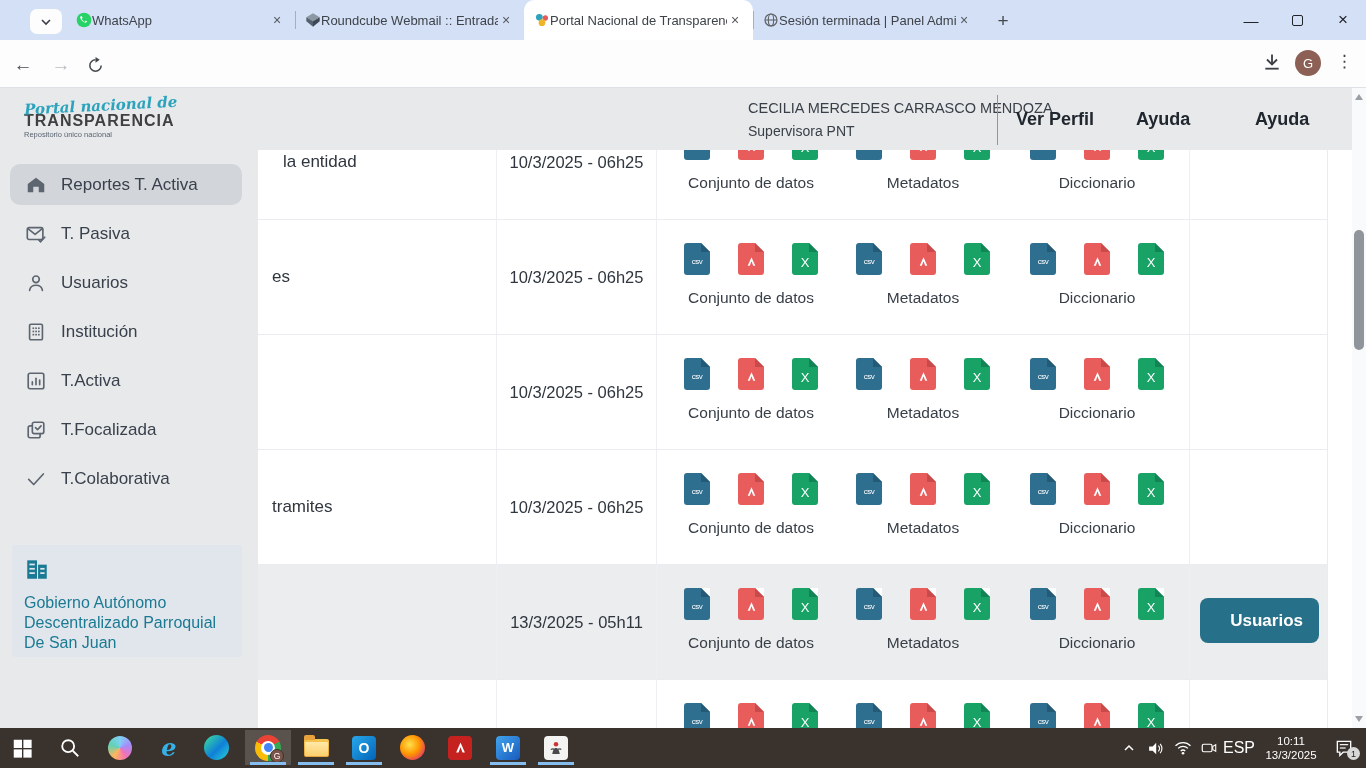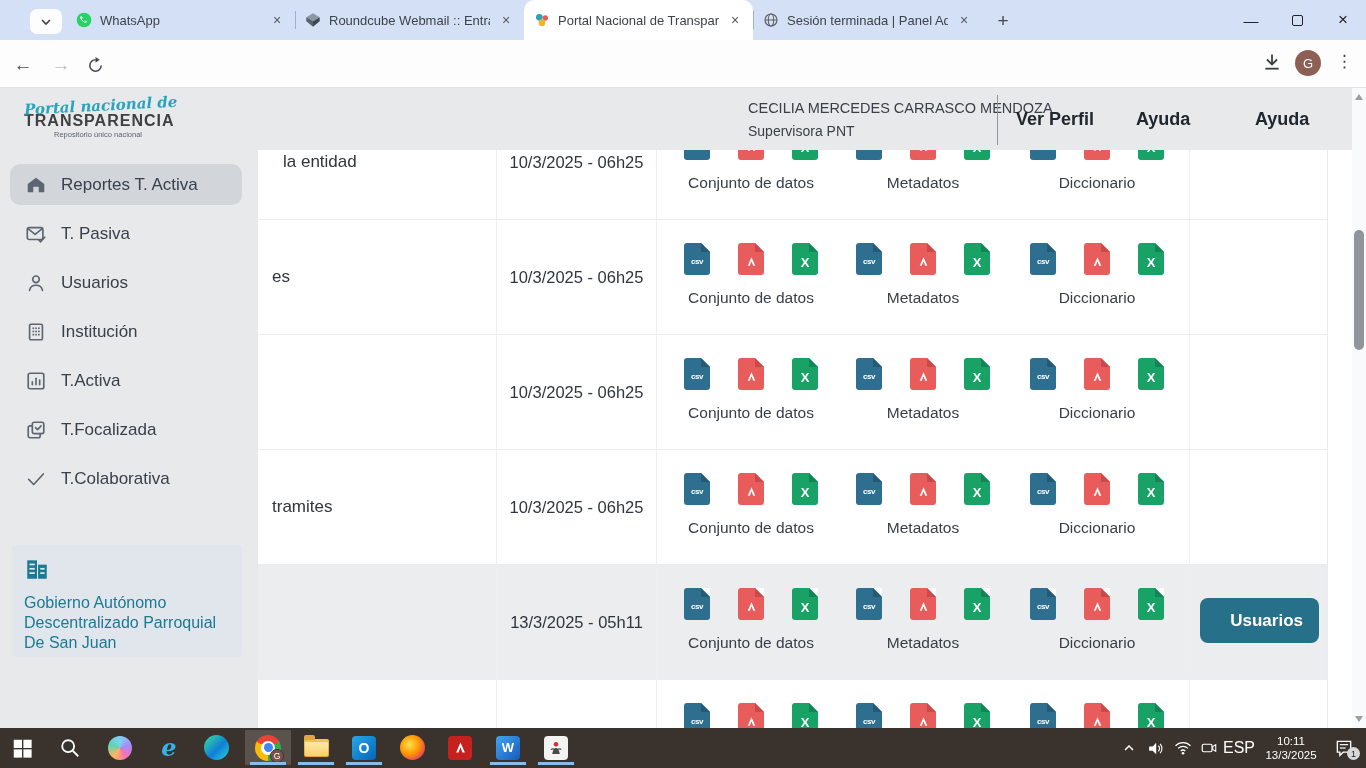--- a/index.html
+++ b/index.html
@@ -2,21 +2,21 @@
 <html><head>
 <meta charset="utf-8">
 <style>
   * { margin:0; padding:0; box-sizing:border-box; }
   html,body { width:1366px; height:768px; overflow:hidden; font-family:"Liberation Sans", sans-serif; background:#fff; }
 
   
   .tabbar { position:absolute; top:0; left:0; width:1366px; height:40px; background:#d4e0f6; }
   .tab-chevron { position:absolute; left:30px; top:9px; width:32px; height:25px; background:#fdfdfe; border-radius:7px; display:flex; align-items:center; justify-content:center; }
   .tab-strip { position:absolute; left:66px; top:0; height:40px; display:flex; }
-  .tab { width:229px; height:40px; display:flex; align-items:center; gap:8px; padding:0 10px; position:relative; }
+  .tab { width:229px; height:40px; display:flex; align-items:center; padding:0 10px; position:relative; }
   .tab.active { background:#ffffff; border-radius:10px 10px 0 0; }
   .tab:not(.active):not(:first-child)::before { content:''; position:absolute; left:0; top:11px; height:18px; width:1px; background:#9fb0cc; }
   .tab-title { flex:1; font-size:13px; color:#3d4349; white-space:nowrap; overflow:hidden; }
   .tab-close { font-size:14px; color:#55595e; width:16px; height:16px; line-height:16px; text-align:center; border-radius:50%; flex:0 0 auto; }
   .favicon { width:16px; height:16px; flex:0 0 auto; display:inline-flex; }
   .newtab { position:absolute; left:990px; top:8px; width:26px; height:26px; font-size:19px; color:#44494f; display:flex; align-items:center; justify-content:center; }
   .wctrl { position:absolute; top:0; height:40px; width:46px; display:flex; align-items:center; justify-content:center; color:#202327; font-size:15px; }
   .wc-min { left:1228px; } .wc-max { left:1274px; } .wc-close { left:1320px; font-size:17px; }
   .wc-max .box { width:11px; height:11px; border:1.4px solid #202327; border-radius:2px; }
 
@@ -30,21 +30,21 @@
   .omni-star { position:absolute; right:14px; top:5px; font-size:17px; color:#53575c; }
   .tb-download { position:absolute; left:1262px; top:12px; }
   .tb-avatar { position:absolute; left:1295px; top:10px; width:26px; height:26px; border-radius:50%; background:#8d6055; color:#fff; font-size:13px; display:flex; align-items:center; justify-content:center; }
   .tb-kebab { position:absolute; left:1336px; top:11px; font-size:17px; color:#3c4045; }
 
   
   .pheader { position:absolute; top:88px; left:0; width:1352px; height:62px; background:#e8e9eb; }
   .logo { position:absolute; left:24px; top:8px; width:180px; }
   .logo-l1 { font-family:"DejaVu Serif", serif; font-style:italic; font-weight:bold; color:#2ba3bd; font-size:15px; transform:rotate(-3deg); }
   .logo-l2 { font-size:16px; font-weight:bold; letter-spacing:1px; color:#404040; margin-top:-2px; }
-  .logo-l3 { font-size:7.5px; color:#5a6472; text-align:center; width:148px; }
+  .logo-l3 { font-size:7.5px; color:#5a6472; text-align:left; width:148px; }
   .ublock { position:absolute; left:748px; top:12px; width:246px; }
   .uname { font-size:14.5px; color:#3a4048; white-space:nowrap; }
   .urole { font-size:14px; color:#3a4048; margin-top:7px; }
   .udivider { position:absolute; left:997px; top:7px; height:50px; width:1px; background:#8f969e; }
   .hlink { position:absolute; top:21px; font-weight:bold; font-size:18px; color:#21272e; }
   .hl-0 { left:1016px; } .hl-1 { left:1136px; } .hl-2 { left:1255px; }
 
   
   .sidebar { position:absolute; top:150px; left:0; width:258px; height:578px; background:#e8e9eb; }
   .side-item { position:absolute; left:10px; width:232px; height:41px; display:flex; align-items:center; gap:14px; padding-left:15px; border-radius:10px; color:#39414c; font-size:17px; }
@@ -67,21 +67,21 @@
   .ficons { display:flex; gap:28px; height:32px; }
   .flabel { margin-top:14px; text-align:center; font-size:15.5px; color:#383f47; white-space:nowrap; }
   .c-action { position:absolute; left:932px; top:0; height:100%; width:137px; }
   .approve { position:absolute; left:10px; top:33px; width:119px; height:45px; background:#27708a; color:#fff; border:none; border-radius:8px; font-size:17px; font-weight:bold; text-align:right; padding-right:16px; font-family:"Liberation Sans", sans-serif; cursor:pointer; }
 
   .fic { position:relative; width:26px; height:32px; border-radius:3px; color:#fff; display:flex; align-items:center; justify-content:center; }
   .fic.csv { background:#2e6e8e; } .fic.pdf { background:#e85d5c; } .fic.xls { background:#18a266; }
   .fic::before { content:''; position:absolute; top:0; right:0; width:9px; height:9px; background:#fff; clip-path:polygon(0 0,100% 0,100% 100%); }
   .fic.csv::after, .fic.pdf::after, .fic.xls::after { content:''; position:absolute; top:0; right:0; width:9px; height:9px; clip-path:polygon(0 0,0 100%,100% 100%); }
   .fic.csv::after { background:#245a75; } .fic.pdf::after { background:#c94a4a; } .fic.xls::after { background:#128455; }
-  .fic .txt { font-size:8px; font-weight:bold; margin-top:5px; letter-spacing:-0.5px; }
+  .fic .txt { font-size:8px; font-weight:normal; margin-top:5px; letter-spacing:-0.5px; }
   .fic.xls .txt { font-size:13px; letter-spacing:0; margin-top:6px; }
   .fic svg { margin-top:5px; }
 
   
   .scrollbar { position:absolute; left:1352px; top:88px; width:14px; height:640px; background:#f8fafc; }
   .sarrow { position:absolute; left:3px; width:0; height:0; border-left:4px solid transparent; border-right:4px solid transparent; }
   .sarrow.up { top:6px; border-bottom:6px solid #9aa0a6; }
   .sarrow.down { bottom:6px; border-top:6px solid #9aa0a6; }
   .sthumb { position:absolute; left:2px; top:142px; width:10px; height:120px; background:#90959b; border-radius:5px; }
 

